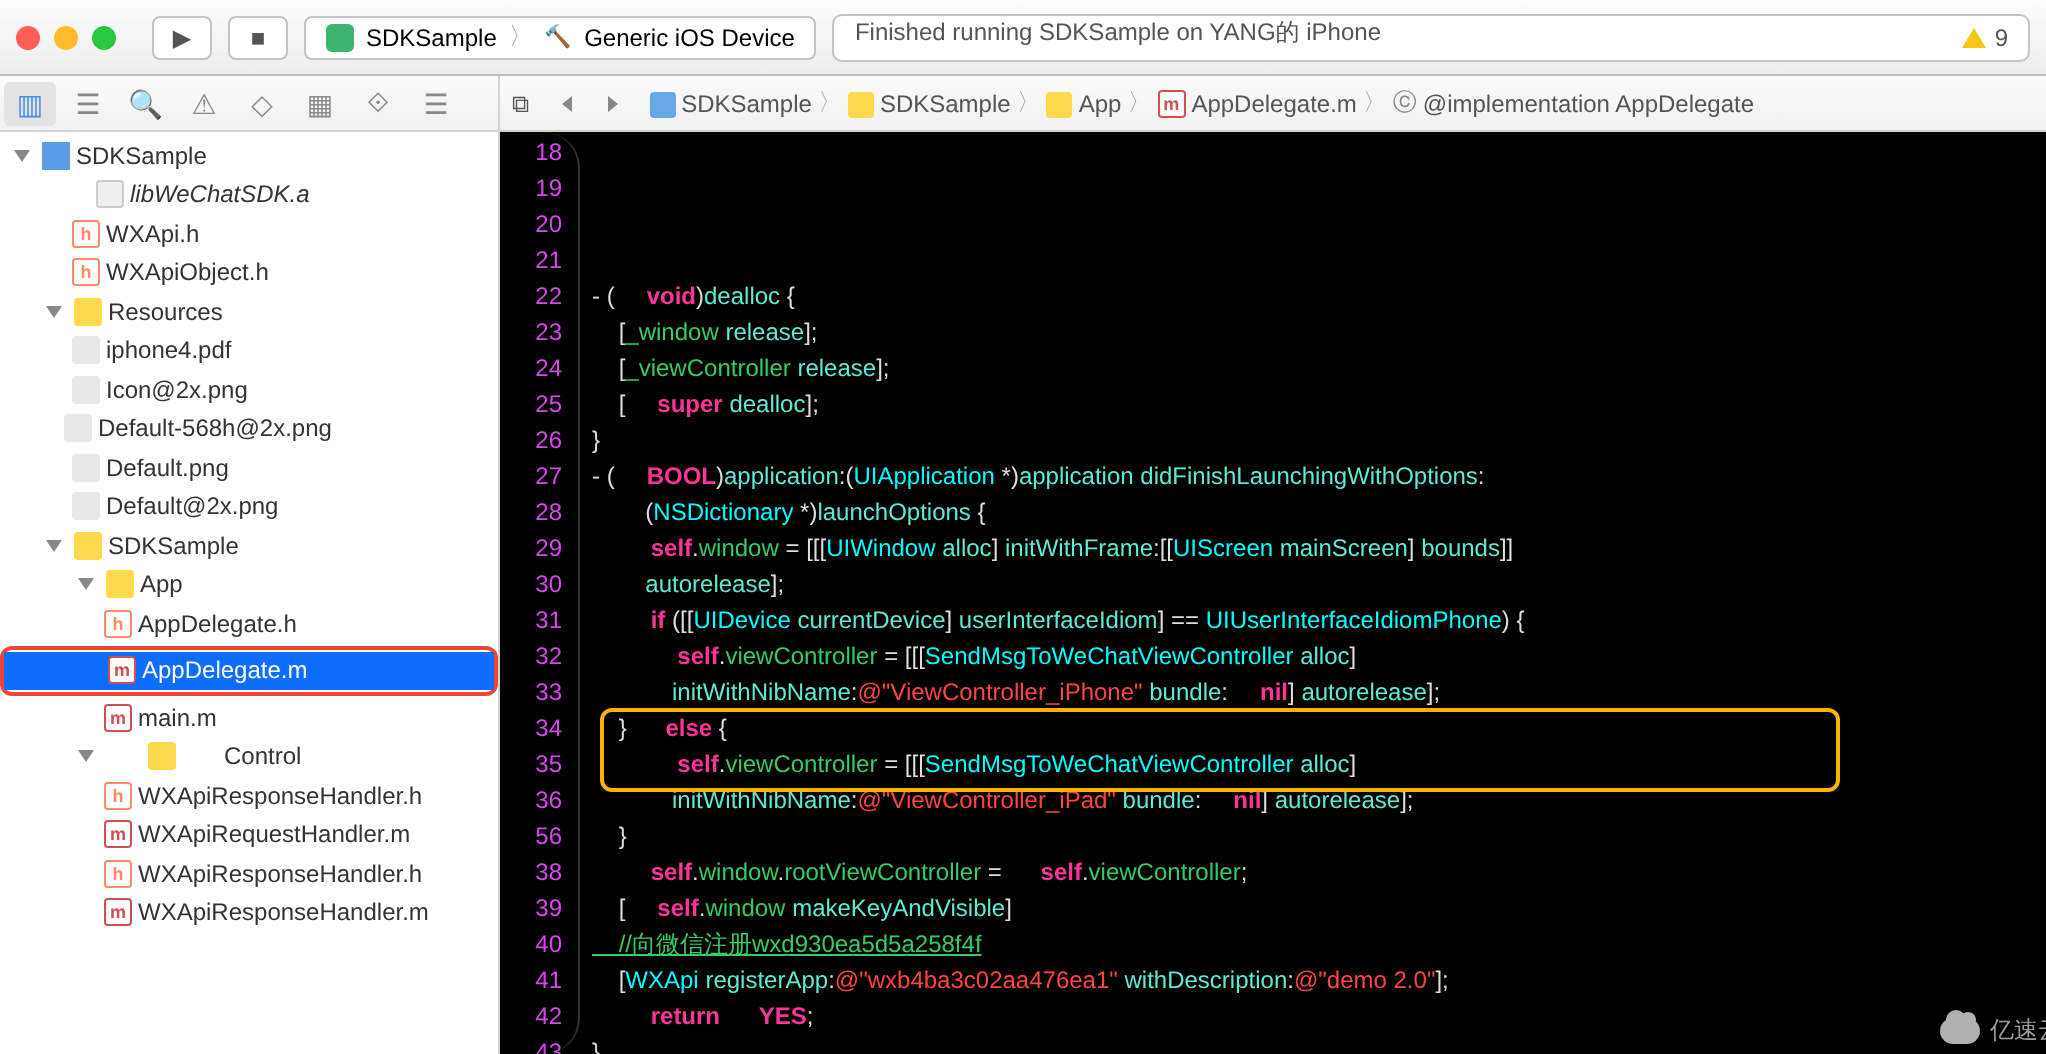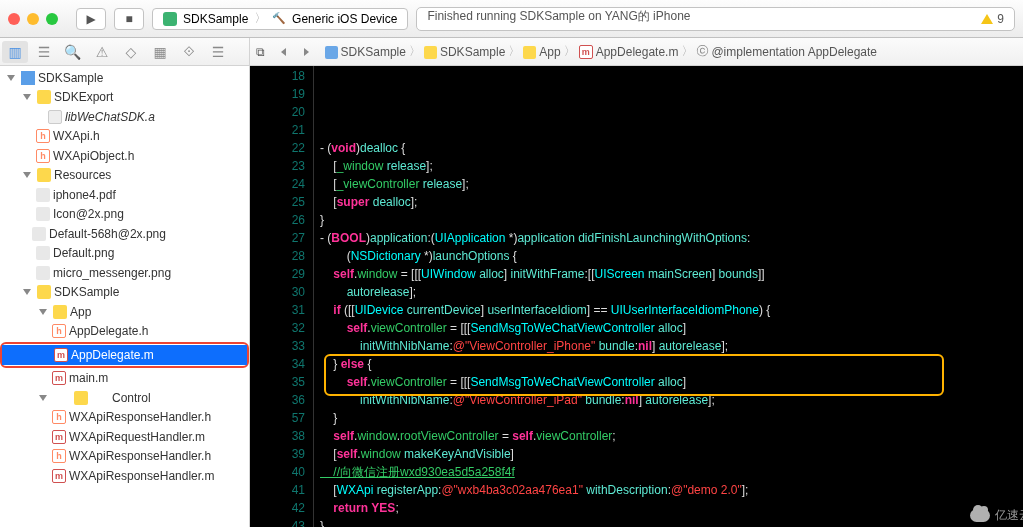--- a/index.html
+++ b/index.html
@@ -32,23 +32,23 @@
 .tr .ico { width:14px;height:14px;display:inline-block; }
 .proj { background:#5a9ee8; } .folder { background:#fdd84c;border-radius:2px; }
 .hico { width:14px;height:14px;background:#fff;border:1px solid #ff8a65;color:#ff8a65;font-size:9px;font-weight:bold;display:flex;align-items:center;justify-content:center;border-radius:2px;}
 .mico { width:14px;height:14px;background:#fff;border:1px solid #d05050;color:#d05050;font-size:9px;font-weight:bold;display:flex;align-items:center;justify-content:center;border-radius:2px;}
 .aico { width:14px;height:14px;background:#eee;border:1px solid #ccc;border-radius:2px;}
 .pico { width:14px;height:14px;background:#e8e8e8;border-radius:2px;}
 .tr.sel { background:#0d6efd; color:#fff; }
 .tr.sel .hico,.tr.sel .mico { background:#fff; }
 .redbox { border:2px solid #e43; border-radius:6px; padding:1px 0; margin:1px 0; }
 .editor { flex:1; background:#000; display:flex; font-family:Menlo,Monaco,monospace; font-size:13px; line-height:18px; overflow:hidden; }
-.gutter { width:64px; background:#000; color:#0f766e; text-align:right; padding:1px 8px 0 0; border-right:1px solid #333; }
+.gutter { width:40px; background:#000; color:#d946ef; text-align:right; padding:1px 8px 0 0; border-right:1px solid #333;border-radius:18px; }
 .code { flex:1; padding:1px 0 0 6px; color:#ddd; white-space:pre; position:relative; }
-.kw { color:#ff3399; font-weight:bold; }
+.kw { color:#ff3399; font-weight:bold;padding-left:16px; }
 .cls { color:#00FFFF; } .fn { color:#5eead4; }
 .str { color:#ff4444; } .cmt { color:#33cc66;text-decoration:underline; }
 .prop { color:#33cc66; }
 .hlbox { position:absolute; border:2px solid #ffb300; border-radius:6px; left:10px; top:288px; width:620px; height:42px; pointer-events:none; }
 .sarrow { width:0;height:0;border-top:4px solid transparent;border-bottom:4px solid transparent;border-right:5px solid #888;margin-left:4px; }
 .sarrow.r { border-right:none;border-left:5px solid #888; }
 .watermark { position:absolute; right:-8px; bottom:3px; color:#b8b8b8; font-size:12px; display:flex; align-items:center; gap:5px; opacity:.85; pointer-events:none; }
 .watermark .wmcloud { width:20px;height:13px;background:#cfcfcf;border-radius:8px;position:relative; }
 .watermark .wmcloud:before,.watermark .wmcloud:after { content:"";position:absolute;background:#cfcfcf;border-radius:50%; }
 .watermark .wmcloud:before { width:10px;height:10px;top:-4px;left:3px; }
@@ -127,25 +127,20 @@
 </div>
 
 <div class="main">
   <div class="sidebar">
     <div class="tree" id="tree">
         <div class="tr" style="padding-left: 4px;">
           <span class="disc"></span>
           <span class="ico proj"></span>
           <span>SDKSample</span>
         </div>
-        <div class="tr" style="padding-left: 20px;">
-          <span class="disc"></span>
-          <span class="ico folder"></span>
-          <span>SDKExport</span>
-        </div>
         <div class="tr" style="padding-left: 48px; font-style: italic;">
           <span class="aico"></span>
           <span>libWeChatSDK.a</span>
         </div>
         <div class="tr" style="padding-left: 36px;">
           <span class="hico">h</span>
           <span>WXApi.h</span>
         </div>
         <div class="tr" style="padding-left: 36px;">
           <span class="hico">h</span>
@@ -167,21 +162,21 @@
         <div class="tr" style="padding-left: 32px;">
           <span class="pico"></span>
           <span>Default-568h@2x.png</span>
         </div>
         <div class="tr" style="padding-left: 36px;">
           <span class="pico"></span>
           <span>Default.png</span>
         </div>
         <div class="tr" style="padding-left: 36px;">
           <span class="pico"></span>
-          <span>micro_messenger.png</span>
+          <span>Default@2x.png</span>
         </div>
         <div class="tr" style="padding-left: 20px;">
           <span class="disc"></span>
           <span class="ico folder"></span>
           <span>SDKSample</span>
         </div>
         <div class="tr" style="padding-left: 36px;">
           <span class="disc"></span>
           <span class="ico folder"></span>
           <span>App</span>
@@ -238,21 +233,21 @@
         <div>27</div>
         <div>28</div>
         <div>29</div>
         <div>30</div>
         <div>31</div>
         <div>32</div>
         <div>33</div>
         <div>34</div>
         <div>35</div>
         <div>36</div>
-        <div>57</div>
+        <div>56</div>
         <div>38</div>
         <div>39</div>
         <div>40</div>
         <div>41</div>
         <div>42</div>
         <div>43</div>
       </div>
     <div class="code" id="code">
       <div class="hlbox"></div>
       <div class="watermark">

